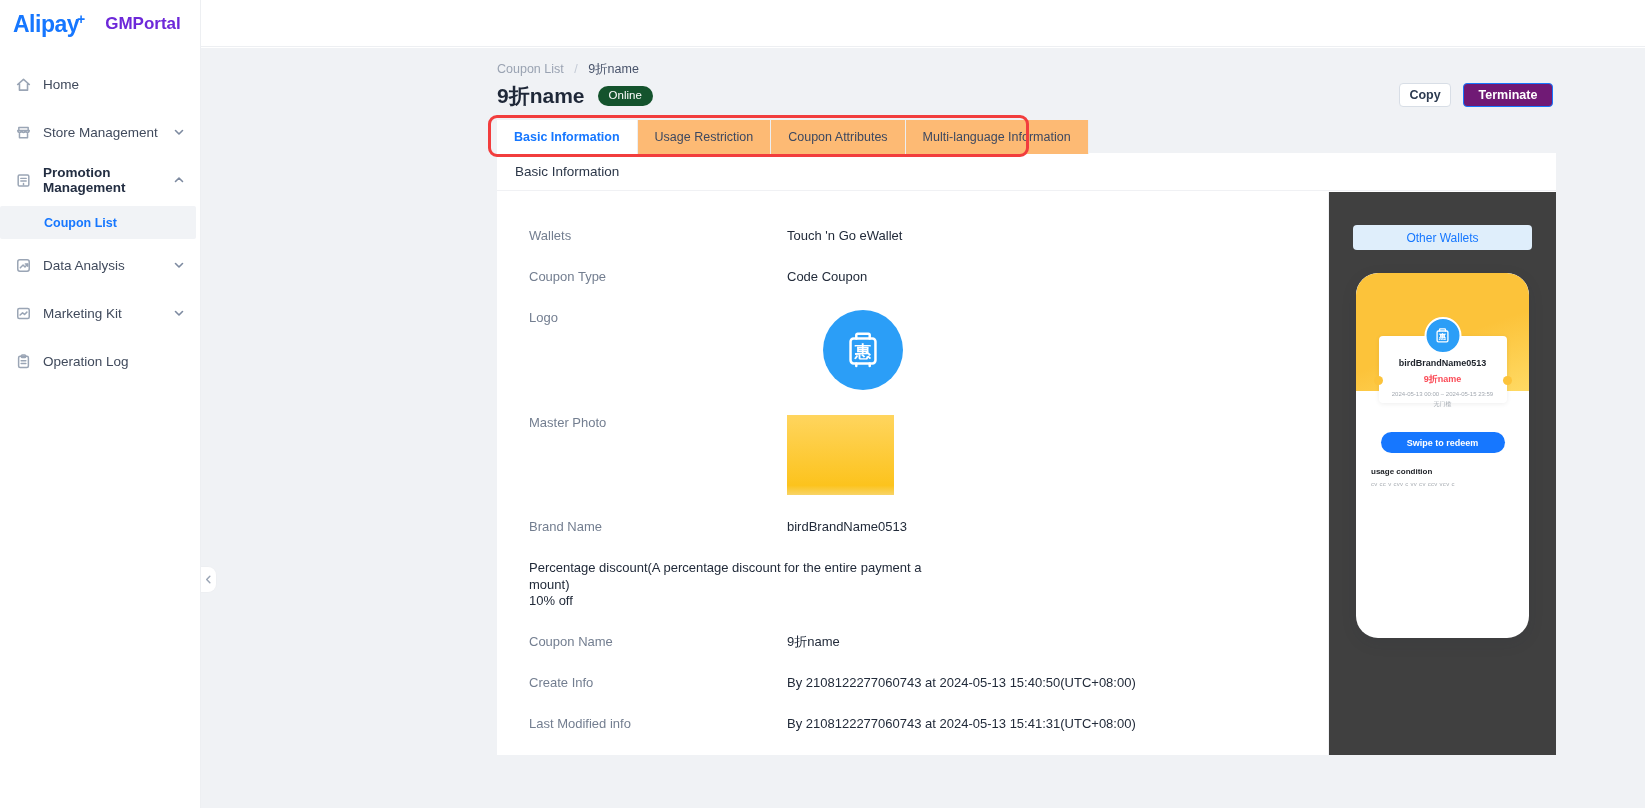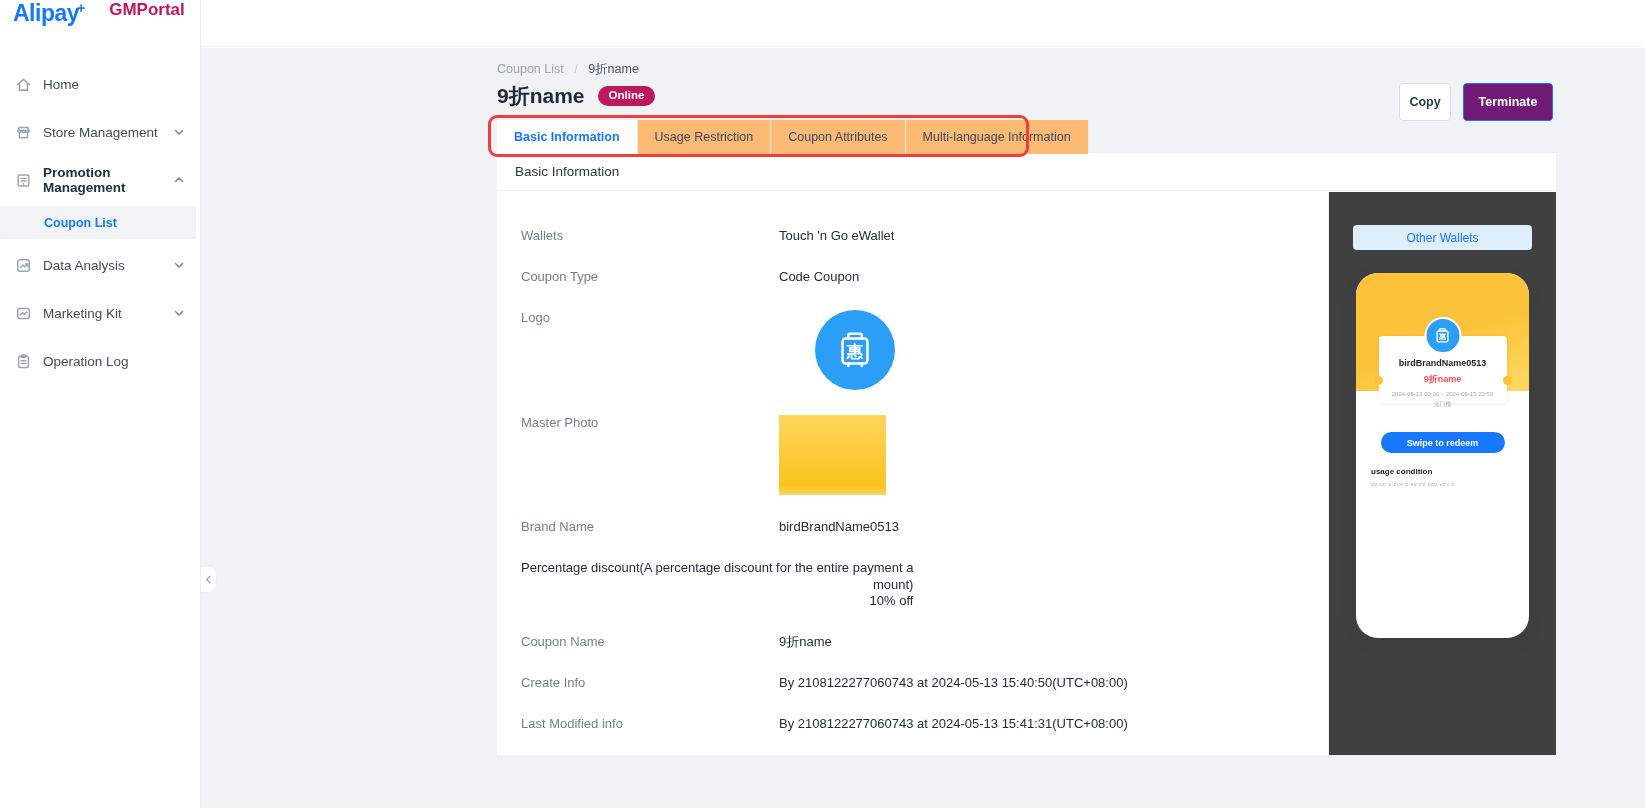--- a/index.html
+++ b/index.html
@@ -5,61 +5,61 @@
   * { margin:0; padding:0; box-sizing:border-box; }
   html,body { width:1645px; height:808px; font-family:"Liberation Sans", sans-serif; background:#fff; }
   #app { position:relative; width:1645px; height:808px; overflow:hidden; background:#fff; }
 
   
   .topbar { position:absolute; left:201px; top:0; right:0; height:47px; background:#fff; border-bottom:1px solid #edeff2; z-index:2; }
   .main-bg { position:absolute; left:201px; top:48px; right:0; bottom:0; background:#f0f2f5; z-index:1; }
 
   
   .sidebar { position:absolute; left:0; top:0; width:201px; height:808px; background:#fff; border-right:1px solid #edeff2; z-index:5; }
-  .logo-row { height:48px; display:flex; padding-left:13px; gap:12px; }
+  .logo-row { height:48px; display:flex; align-items:center; padding-left:13px; gap:20px; }
   .logo-alipay { font-size:23px; font-weight:800; color:#1677ff; letter-spacing:-0.5px; }
   .logo-plus { font-size:14px; font-weight:900; color:#1677ff; vertical-align:8px; margin-left:-2px; }
-  .logo-product { font-size:17px; font-weight:600; color:#be185d;margin-left:12px; }
+  .logo-product { font-size:17px; font-weight:600; color:#6d28d9; }
   .nav { margin-top:12px; }
   .nav-item { height:48px; display:flex; align-items:center; gap:11px; padding:0 14px 0 15px; cursor:pointer; }
   .nav-item .ico { width:17px; height:17px; color:#9aa5b5; flex:none; display:flex; }
   .nav-item .lbl { font-size:13.5px; font-weight:400; color:#404a5c; flex:1; }
   .nav-item.bold .lbl { font-weight:700; color:#232e42; }
   .nav-item .chev { width:14px; height:14px; color:#7d8aa0; flex:none; display:flex; }
   .nav-sub { height:33px; display:flex; align-items:center; padding-left:44px; background:#f1f3f6; cursor:pointer; margin:2px 4px 2px 0; border-radius:2px; }
   .nav-sub .lbl { font-size:12.5px; font-weight:700; color:#1677ff; }
 
   .collapse-handle { position:absolute; left:201px; top:566px; width:16px; height:27px; background:#fff; border:1px solid #edeff2; border-left:none; border-radius:0 9px 9px 0; display:flex; align-items:center; justify-content:center; color:#9aa5b5; z-index:6; cursor:pointer; }
 
   
   .breadcrumb { position:absolute; left:497px; top:61px; font-size:12.5px; z-index:3; }
   .crumb-parent { color:#9aa3b2; cursor:pointer; }
   .crumb-sep { color:#c4cbd6; margin:0 7px; }
   .crumb-current { color:#48536a; }
   .title-row { position:absolute; left:497px; top:82px; display:flex; align-items:center; gap:13px; z-index:3; }
   .page-title { font-size:21px; font-weight:700; color:#1f2838; }
-  .status-badge { background:#be185d; color:#fff; font-size:11.5px; font-weight:700; padding:4px 11px; border-radius:10px; line-height:1; }
+  .status-badge { background:#14532d; color:#fff; font-size:11.5px; font-weight:400; padding:4px 11px; border-radius:10px; line-height:1; }
   .actions { position:absolute; top:83px; left:1399px; display:flex; gap:12px; z-index:3; }
-  .btn { height:38px; border-radius:4px; font-size:12.5px; display:flex; align-items:center; justify-content:center; cursor:pointer; font-family:inherit; }
+  .btn { height:24px; border-radius:4px; font-size:12.5px; display:flex; align-items:center; justify-content:center; cursor:pointer; font-family:inherit; }
   .btn-copy { width:52px; background:#fff; border:1px solid #d8dee6; color:#2c3a50; font-weight:600; }
   .btn-terminate { width:90px; background:#701a75; border:1px solid #1677ff; color:#fff; font-weight:600; }
 
   
   .tabs { position:absolute; left:497px; top:120px; height:34px; display:flex; z-index:3; }
   .tab { padding:0 17px; line-height:34px; font-size:12.5px; color:#3c4860; background:#fdba74; border-right:1px solid #eceef1; cursor:pointer; white-space:nowrap; }
   .tab.active { background:#fff; color:#1677ff; font-weight:700; }
   .annotation-box { position:absolute; left:488px; top:115px; width:541px; height:42px; border:3px solid #f23d3d; border-radius:9px; z-index:20; pointer-events:none; }
 
   
   .panel { position:absolute; left:497px; top:153px; width:1059px; height:602px; background:#fff; z-index:2; }
   .panel-header { height:38px; display:flex; align-items:center; padding-left:18px; border-bottom:1px solid #f0f1f4; font-size:13.5px; color:#2b3648; }
-  .form { position:absolute; left:0; top:39px; width:831px; bottom:0; padding:36px 0 0 24px; }
+  .form { position:absolute; left:0; top:39px; width:831px; bottom:0; padding:36px 0 0 32px; }
   .frow { display:flex; margin-bottom:25px; }
   .flabel { width:258px; flex:none; font-size:13px; color:#737e90; line-height:16px; }
-  .fvalue { font-size:13px; color:#222b3a; line-height:16px;text-align:right; }
+  .fvalue { font-size:13px; color:#222b3a; line-height:16px; }
   .fvalue.multi div { line-height:16.5px; }
   .frow.logo-row2 { margin-bottom:25px;gap:36px; }
   .frow.photo-row { margin-bottom:24px; }
   .frow.discount-row { margin-bottom:24px; }
 
   .brand-logo { width:80px; height:80px; border-radius:50%; background:#2b9ef7; display:flex; align-items:center; justify-content:center; }
   .master-photo { width:107px; height:80px; background:linear-gradient(180deg,#ffd55e 0%,#fcc31d 88%,#f8d467 100%); }
 
   
   .preview-col { position:absolute; right:0; top:39px; width:228px; bottom:0; background:#404040; border-left:1px solid #f0f1f4; }

